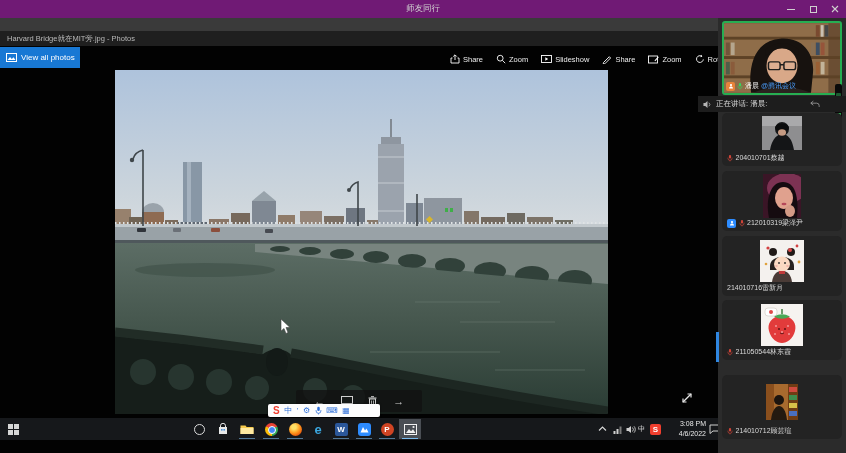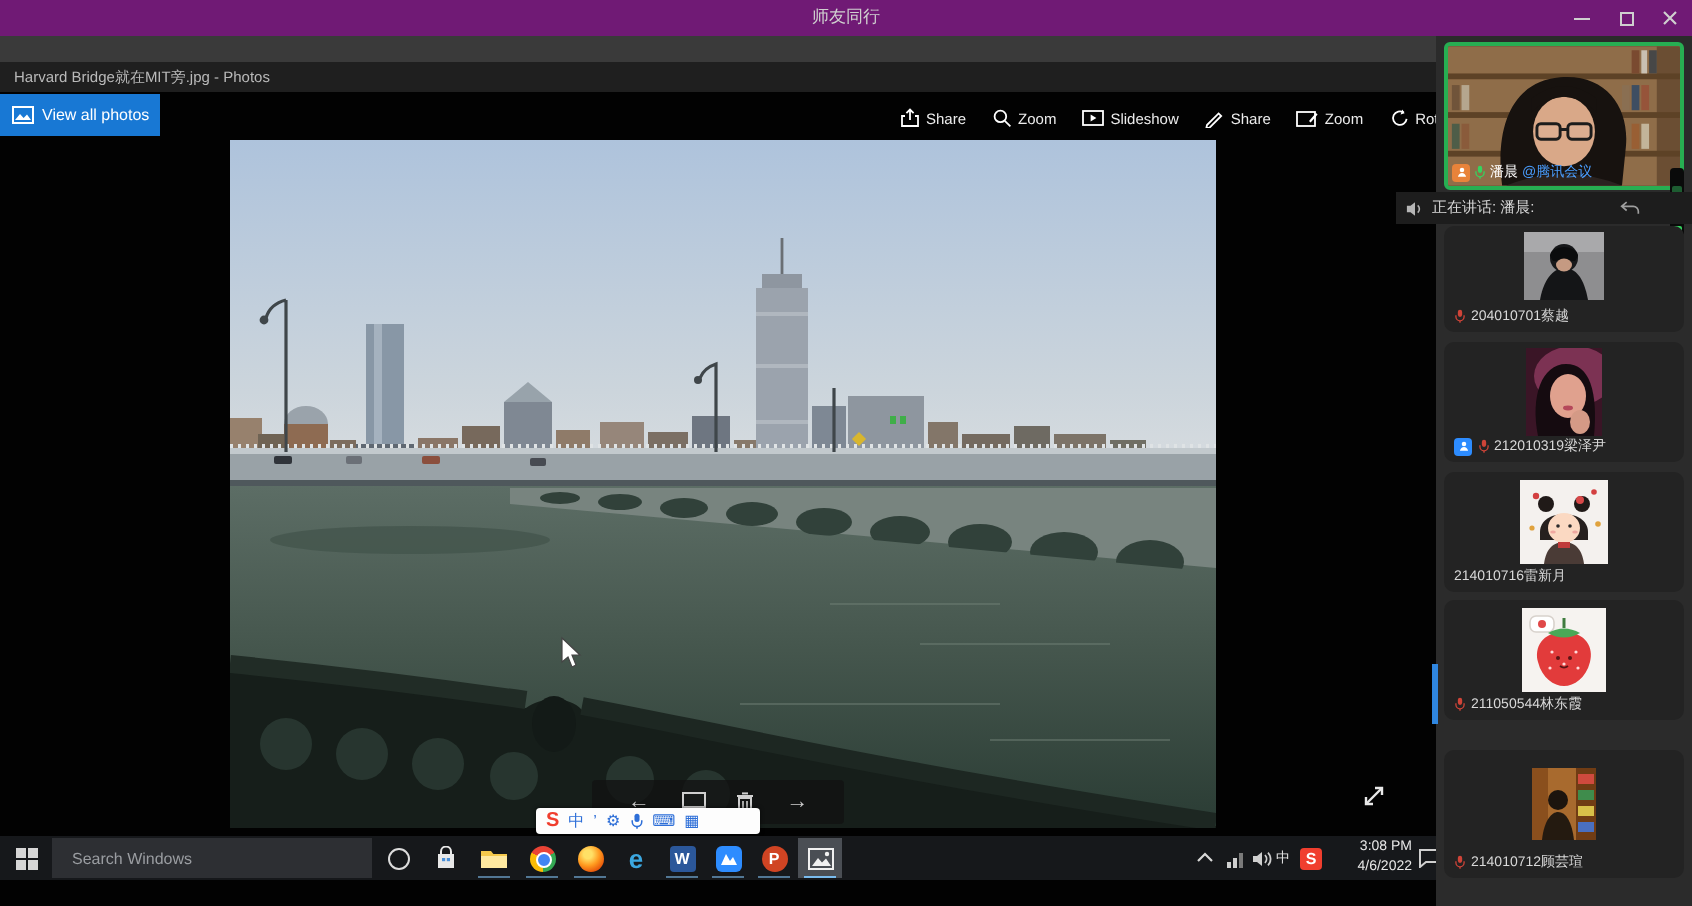--- a/index.html
+++ b/index.html
@@ -323,21 +323,20 @@
 
     <div class="abs taskbar">
       <div class="tbslot" style="left:2px;">
         <div class="winlogo">
             <div></div>
             <div></div>
             <div></div>
             <div></div>
           </div>
       </div>
-      <input class="abs search-box" placeholder="Search Windows" style="">
       <div class="tbslot" style="left:188px;">
         <div class="cortana-ic"></div>
       </div>
       <div class="tbslot" style="left:212px;">
         <svg width="12" height="12" viewBox="0 0 12 12">
           <path d="M3.5 4 V2.8 a2.5 2.5 0 0 1 5 0 V4" fill="none" stroke="#e8e8e8" stroke-width="1"></path>
           <rect x="2" y="4" width="8" height="7" fill="#e8e8e8"></rect>
           <rect x="4" y="6" width="1.6" height="1.6" fill="#4a90d9"></rect>
             <rect x="6.4" y="6" width="1.6" height="1.6" fill="#4a90d9"></rect>
         </svg>

